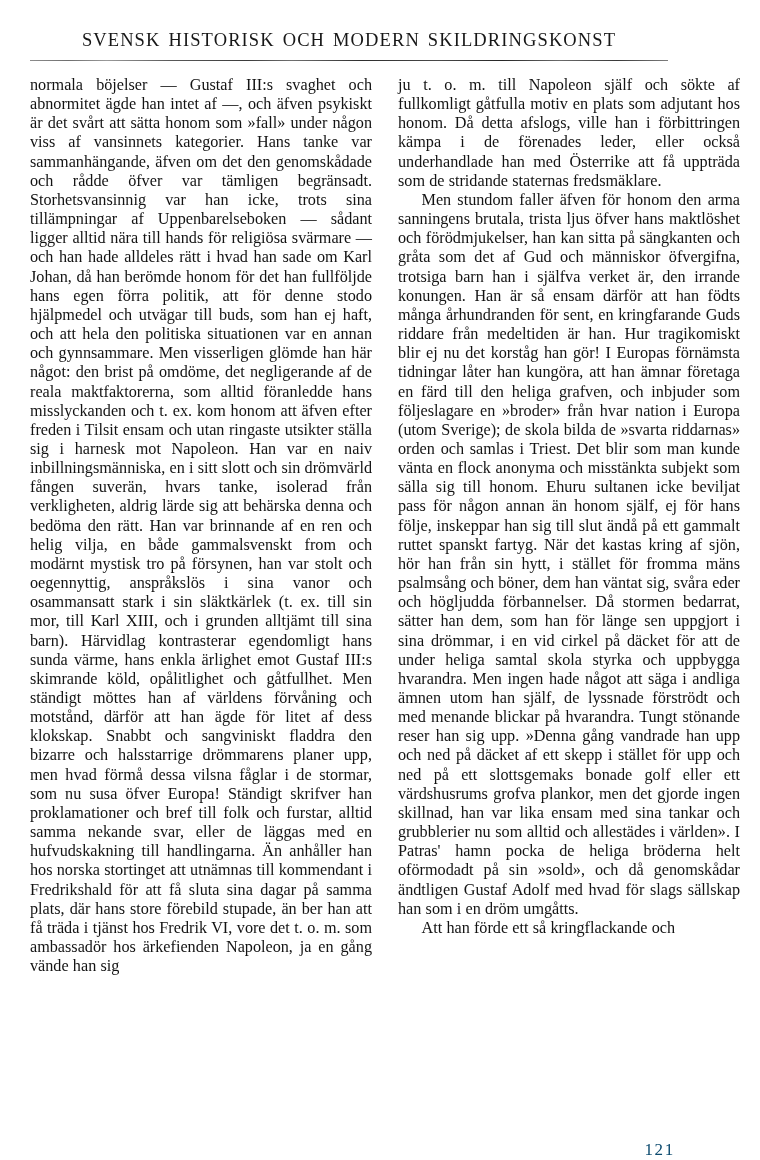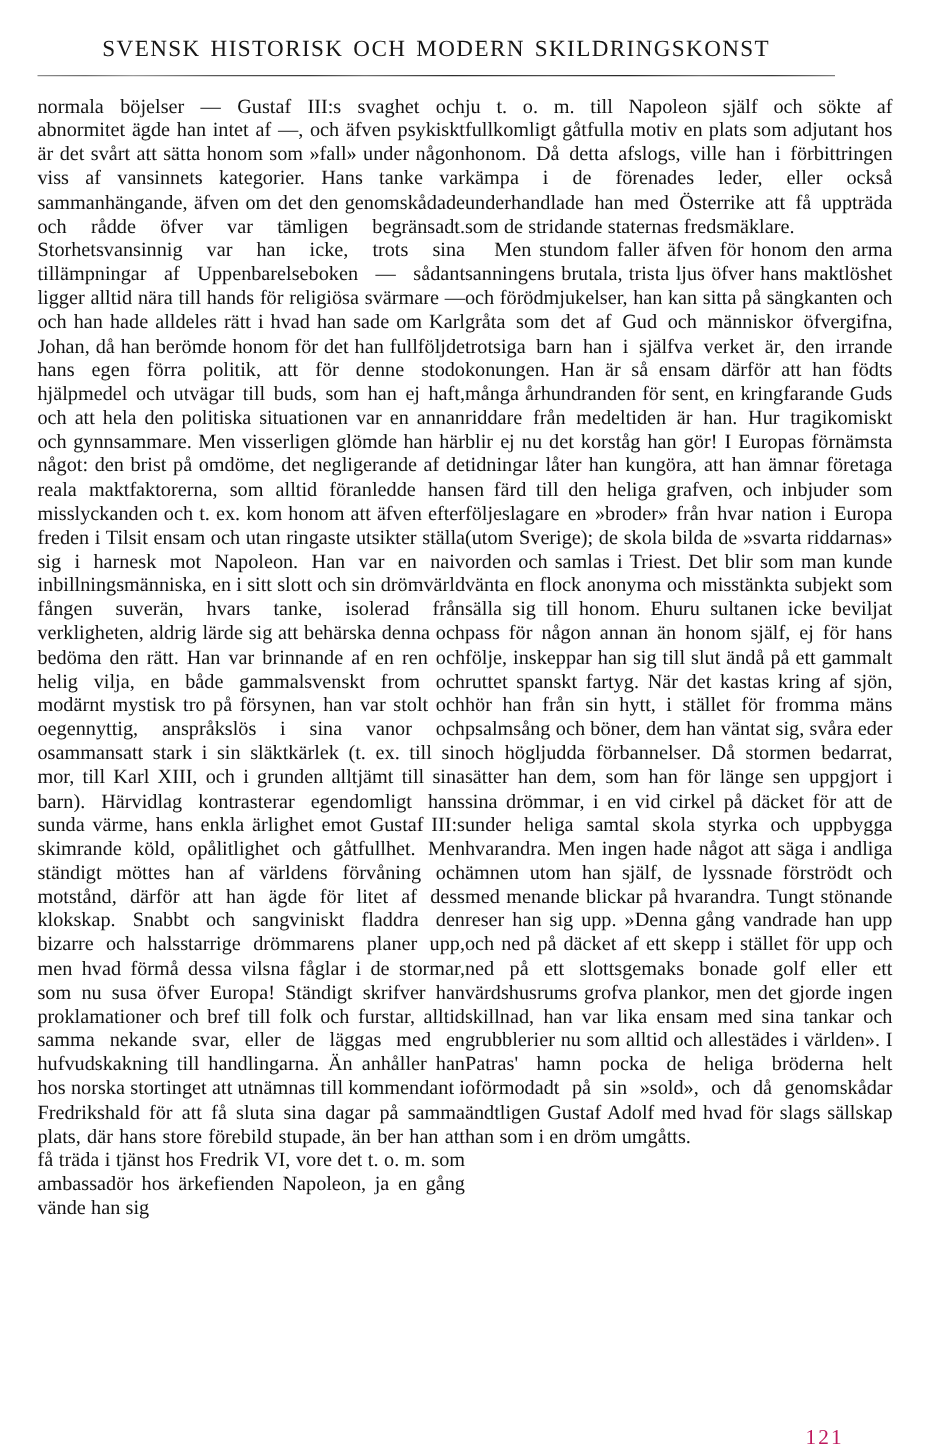--- a/index.html
+++ b/index.html
@@ -42,21 +42,21 @@
     white-space: nowrap;
     color: #171717;
   }
   .head-folio {
     position: absolute;
     right: 23px;
     bottom: 0;
     font-size: 17px;
     letter-spacing: 0.10em;
     font-variant-numeric: oldstyle-nums;
-    color: #be185d;
+    color: #0c4a6e;
   }
 
   .head-rule {
     position: absolute;
     left: 30px;
     right: 30px;
     top: 60px;
     height: 1px;
     background: linear-gradient(
       to right,
@@ -66,20 +66,21 @@
     );
   }
 
   
   .columns {
     position: absolute;
     left: 30px;
     right: 22px;
     top: 76px;
     display: flex;
+    gap: 26px;
   }
   .col {
     width: 342px;
     flex: 0 0 342px;
   }
 
   .col p {
     margin: 0;
     font-size: 16.2px;
     line-height: 19.15px;
@@ -113,17 +114,18 @@
 
   <div class="columns">
 
     <div class="col">
       <p>normala böjelser — Gustaf III:s svaghet och abnormitet ägde han intet af —, och äfven psykiskt är det svårt att sätta honom som »fall» under någon viss af vansinnets kategorier. Hans tanke var sammanhängande, äfven om det den genomskådade och rådde öfver var tämligen begränsadt. Storhetsvansinnig var han icke, trots sina tillämpningar af Uppenbarelseboken — sådant ligger alltid nära till hands för religiösa svärmare — och han hade alldeles rätt i hvad han sade om Karl Johan, då han berömde honom för det han fullföljde hans egen förra politik, att för denne stodo hjälpmedel och utvägar till buds, som han ej haft, och att hela den politiska situationen var en annan och gynnsammare. Men visserligen glömde han här något: den brist på omdöme, det negligerande af de reala maktfaktorerna, som alltid föranledde hans misslyckanden och t. ex. kom honom att äfven efter freden i Tilsit ensam och utan ringaste utsikter ställa sig i harnesk mot Napoleon. Han var en naiv inbillningsmänniska, en i sitt slott och sin drömvärld fången suverän, hvars tanke, isolerad från verkligheten, aldrig lärde sig att behärska denna och bedöma den rätt. Han var brinnande af en ren och helig vilja, en både gammalsvenskt from och modärnt mystisk tro på försynen, han var stolt och oegennyttig, anspråkslös i sina vanor och osammansatt stark i sin släktkärlek (t. ex. till sin mor, till Karl XIII, och i grunden alltjämt till sina barn). Härvidlag kontrasterar egendomligt hans sunda värme, hans enkla ärlighet emot Gustaf III:s skimrande köld, opålitlighet och gåtfullhet. Men ständigt möttes han af världens förvåning och motstånd, därför att han ägde för litet af dess klokskap. Snabbt och sangviniskt fladdra den bizarre och halsstarrige drömmarens planer upp, men hvad förmå dessa vilsna fåglar i de stormar, som nu susa öfver Europa! Ständigt skrifver han proklamationer och bref till folk och furstar, alltid samma nekande svar, eller de läggas med en hufvudskakning till handlingarna. Än anhåller han hos norska stortinget att utnämnas till kommendant i Fredrikshald för att få sluta sina dagar på samma plats, där hans store förebild stupade, än ber han att få träda i tjänst hos Fredrik VI, vore det t. o. m. som ambassadör hos ärkefienden Napoleon, ja en gång vände han sig</p>
     </div>
 
     <div class="col">
       <p>ju t. o. m. till Napoleon själf och sökte af fullkomligt gåtfulla motiv en plats som adjutant hos honom. Då detta afslogs, ville han i förbittringen kämpa i de förenades leder, eller också underhandlade han med Österrike att få uppträda som de stridande staternas fredsmäklare.</p>
       <p class="indent">Men stundom faller äfven för honom den arma sanningens brutala, trista ljus öfver hans maktlöshet och förödmjukelser, han kan sitta på sängkanten och gråta som det af Gud och människor öfvergifna, trotsiga barn han i själfva verket är, den irrande konungen. Han är så ensam därför att han födts många århundranden för sent, en kringfarande Guds riddare från medeltiden är han. Hur tragikomiskt blir ej nu det korståg han gör! I Europas förnämsta tidningar låter han kungöra, att han ämnar företaga en färd till den heliga grafven, och inbjuder som följeslagare en »broder» från hvar nation i Europa (utom Sverige); de skola bilda de »svarta riddarnas» orden och samlas i Triest. Det blir som man kunde vänta en flock anonyma och misstänkta subjekt som sälla sig till honom. Ehuru sultanen icke beviljat pass för någon annan än honom själf, ej för hans följe, inskeppar han sig till slut ändå på ett gammalt ruttet spanskt fartyg. När det kastas kring af sjön, hör han från sin hytt, i stället för fromma mäns psalmsång och böner, dem han väntat sig, svåra eder och högljudda förbannelser. Då stormen bedarrat, sätter han dem, som han för länge sen uppgjort i sina drömmar, i en vid cirkel på däcket för att de under heliga samtal skola styrka och uppbygga hvarandra. Men ingen hade något att säga i andliga ämnen utom han själf, de lyssnade förströdt och med menande blickar på hvarandra. Tungt stönande reser han sig upp. »Denna gång vandrade han upp och ned på däcket af ett skepp i stället för upp och ned på ett slottsgemaks bonade golf eller ett värdshusrums grofva plankor, men det gjorde ingen skillnad, han var lika ensam med sina tankar och grubblerier nu som alltid och allestädes i världen». I Patras' hamn pocka de heliga bröderna helt oförmodadt på sin »sold», och då genomskådar ändtligen Gustaf Adolf med hvad för slags sällskap han som i en dröm umgåtts.</p>
+      <p class="indent">Att han förde ett så kringflackande och</p>
     </div>
 
   </div>
 
 </div>
 
 </body></html>

